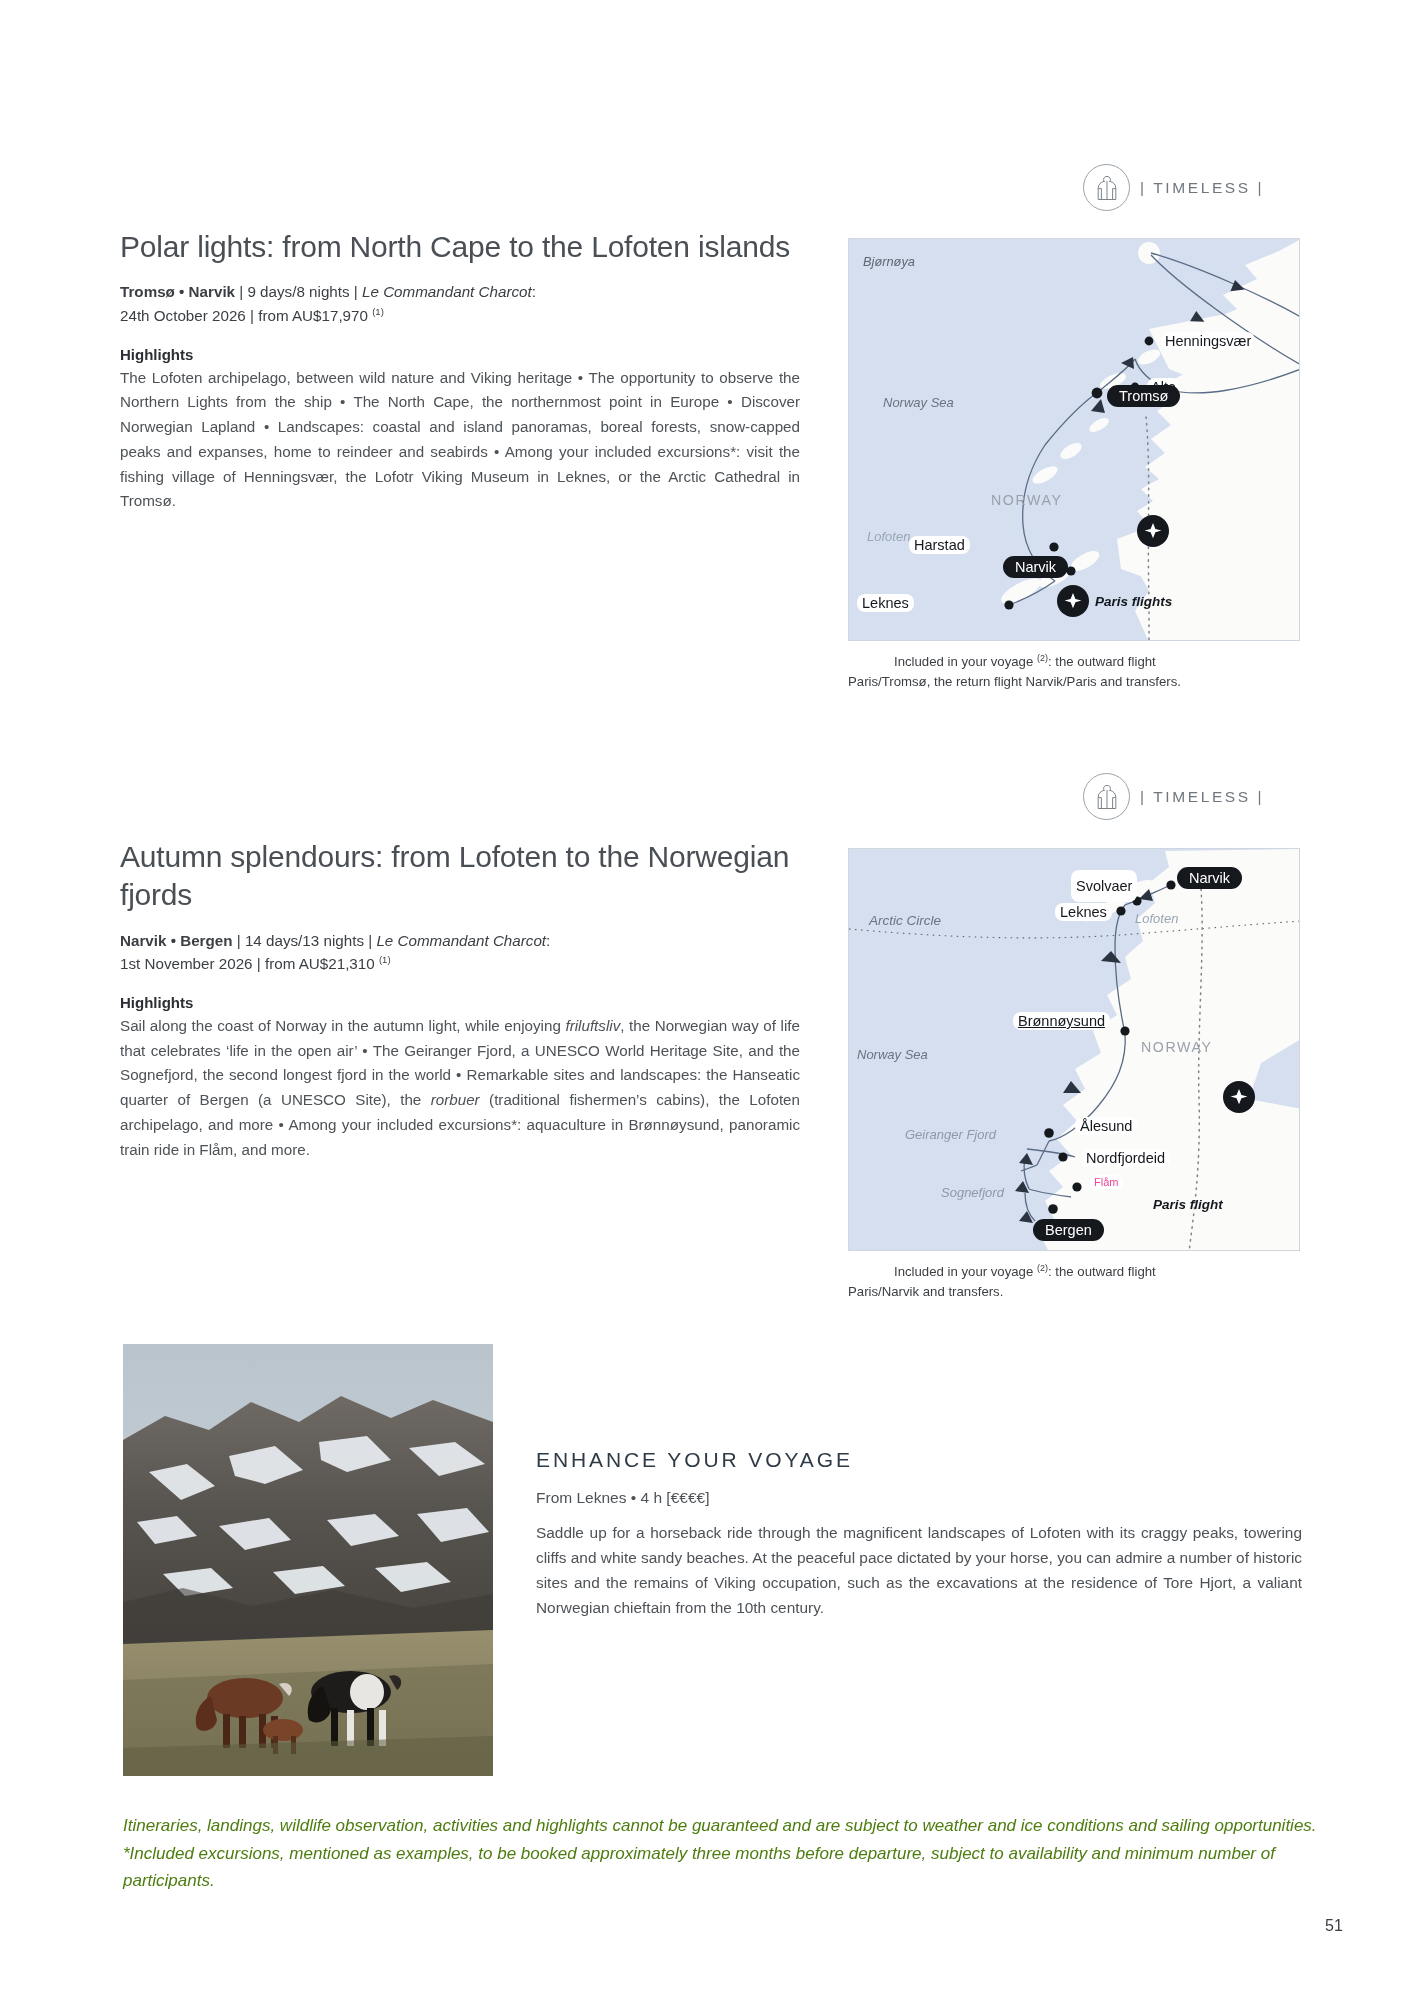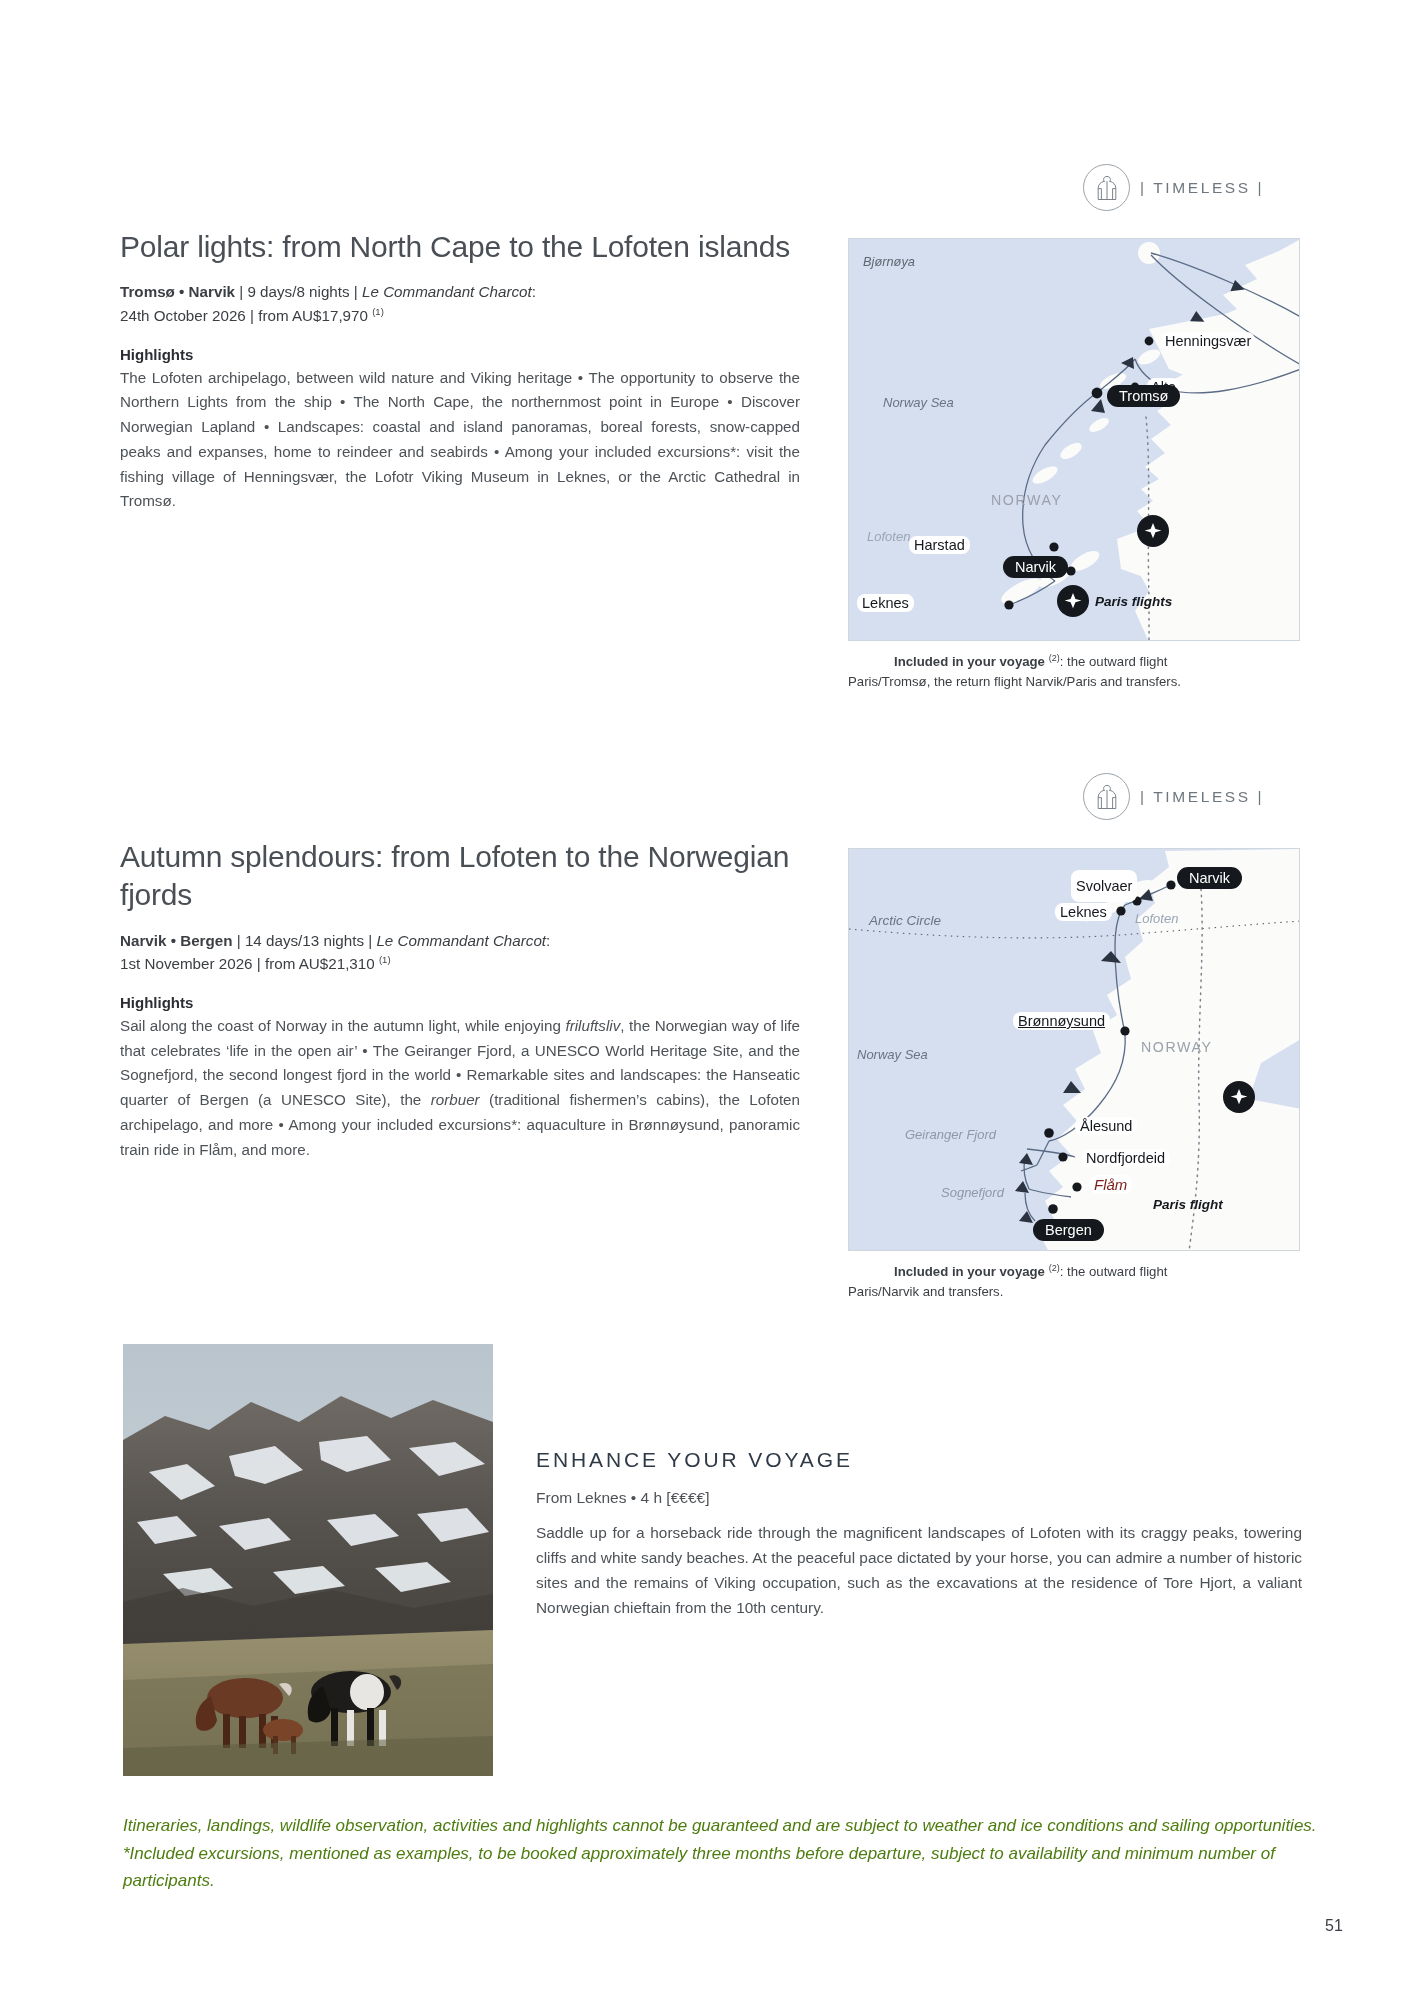--- a/index.html
+++ b/index.html
@@ -54,21 +54,21 @@
   .map-box {
     border: 1px solid #cfd6de;
     background: #ffffff;
     overflow: hidden;
     position: relative;
   }
   .map-caption {
     font-size: 13.2px; line-height: 1.5; color: #3b3f44; margin-top: 11px;
     width: 352px;
   }
-  .map-caption b { font-weight: 700; padding-left: 46px; }
+  .map-caption b { font-weight: 400; padding-left: 46px; }
   .map-caption sup { font-size: 9px; vertical-align: super; }
 
   
   .photo {
     position: absolute;
     overflow: hidden;
     background: #8d9aa4;
   }
   .enh { position: absolute; }
   .enh-kicker {
@@ -288,21 +288,21 @@
         <circle cx="390" cy="248" r="16" fill="#15181d"></circle>
         <path d="M390 240 l2.4 6 6 1.6 -6 1.6 -2.4 6 -2.4-6 -6-1.6 6-1.6 z" fill="#ffffff"></path>
       </svg>
 
       
       <div style="position:absolute; left:222px; top:21px; font-size:14.5px; color:#15181d; background:#ffffff; padding:8px 5px; border-radius:8px;">Svolvaer</div>
       <div style="position:absolute; left:206px; top:54px; font-size:14.5px; color:#15181d; background:#ffffff; padding:1px 5px; border-radius:8px;">Leknes</div>
       <div style="position:absolute; left:164px; top:163px; font-size:14.5px; color:#15181d; background:#ffffff; padding:1px 5px; border-radius:8px;text-decoration:underline;">Brønnøysund</div>
       <div style="position:absolute; left:226px; top:268px; font-size:14.5px; color:#15181d; background:#ffffff; padding:1px 5px; border-radius:8px;text-align:center;">Ålesund</div>
       <div style="position:absolute; left:232px; top:300px; font-size:14.5px; color:#15181d; background:#ffffff; padding:1px 5px; border-radius:8px;">Nordfjordeid</div>
-      <div style="position:absolute; left:240px; top:326px; font-size:15px; color:#7f1d1d; background:#ffffff; padding:1px 5px; border-radius:8px;font-style:italic;">Flåm</div>
+      <div style="position:absolute; left:240px; top:326px; font-size:11px; color:#ec4899; background:#ffffff; padding:1px 5px; border-radius:8px;">Flåm</div>
 
       <div style="position:absolute; left:328px; top:18px; font-size:14.5px; color:#ffffff; background:#15181d; padding:3px 12px; border-radius:13px;">Narvik</div>
       <div style="position:absolute; left:184px; top:370px; font-size:14.5px; color:#ffffff; background:#15181d; padding:3px 12px; border-radius:13px;">Bergen</div>
 
       <div style="position:absolute; left:20px; top:64px; font-size:13.5px; font-style:italic; color:#6b7380;">Arctic Circle</div>
       <div style="position:absolute; left:286px; top:62px; font-size:13px; font-style:italic; color:#9aa5b4;">Lofoten</div>
       <div style="position:absolute; left:8px; top:198px; font-size:13px; font-style:italic; color:#6b7380;">Norway Sea</div>
       <div style="position:absolute; left:292px; top:190px; font-size:14.2px; letter-spacing:1.6px; color:#9aa1aa;">NORWAY</div>
       <div style="position:absolute; left:56px; top:278px; font-size:13px; font-style:italic; color:#8e98a6;">Geiranger Fjord</div>
       <div style="position:absolute; left:92px; top:336px; font-size:13px; font-style:italic; color:#8e98a6;">Sognefjord</div>

